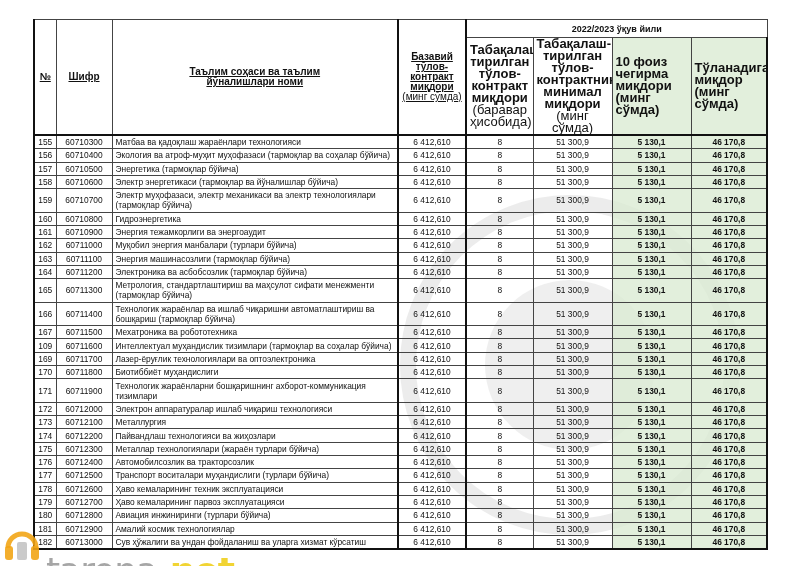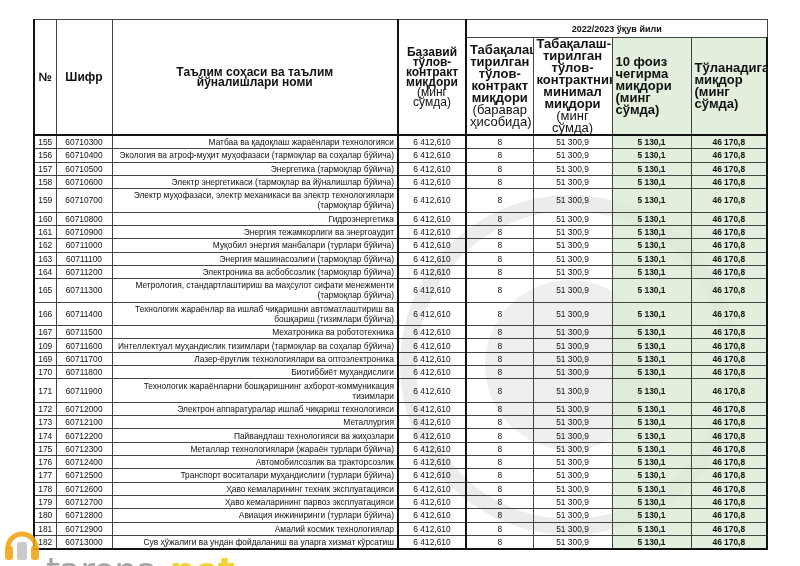--- a/index.html
+++ b/index.html
@@ -12,23 +12,23 @@
   .seal .inner { position: absolute; left: 85px; top: 85px; width: 170px; height: 170px;
                  border-radius: 50%; background: rgba(120,120,120,0.12); }
   table.main { position: absolute; left: 33px; top: 19px; border-collapse: collapse;
                table-layout: fixed; width: 733px; background: transparent; }
   table.main td, table.main th { border: 1px solid #444; padding: 0 3px; overflow: hidden;
                font-size: 8.4px; line-height: 10px; }
   th { font-weight: bold; text-align: center; vertical-align: middle; }
   th .sub { font-weight: normal; }
   tr.hdr1 th { height: 17px; font-size: 9px; }
   tr.hdr2 th { height: 84px; font-size: 13px; line-height: 12px; }
-  tr.hdr1 th.tall { font-size: 12px; }
+  tr.hdr1 th.tall { font-size: 10px; text-decoration: underline; }
   td.num, td.code { text-align: center; }
-  td.name { text-align: right; padding-left: 4px; }
+  td.name { text-align: left; padding-left: 4px; }
   td.val { text-align: center; font-size: 9px; }
   td.bold { font-weight: bold; }
   .green { background: rgba(218,234,210,0.78); }
   tr.row td { height: 12.3px; }
   tr.row.double td { height: 22.5px; }
   .thick-l { border-left: 2px solid #111 !important; }
   .thick-r { border-right: 2px solid #111 !important; }
   tr.hdr2 th, tr.hdr1 th.tall { border-bottom: 2px solid #111; }
   th.left-align { text-align: left; padding-left: 4px; }
   .wm { position: absolute; left: 4px; top: 522px; height: 42px; width: 200px; pointer-events: none; }
@@ -191,21 +191,21 @@
         <td class="name">Метрология, стандартлаштириш ва маҳсулот сифати менежменти (тармоқлар бўйича)</td>
         <td class="val thick-l">6 412,610</td>
         <td class="val thick-l">8</td>
         <td class="val">51 300,9</td>
         <td class="val bold green">5 130,1</td>
         <td class="val bold green thick-r">46 170,8</td>
       </tr>
       <tr class="row double">
         <td class="num thick-l">166</td>
         <td class="code">60711400</td>
-        <td class="name">Технологик жараёнлар ва ишлаб чиқаришни автоматлаштириш ва бошқариш (тизимлари бўйича)</td>
+        <td class="name">Технологик жараёнлар ва ишлаб чиқаришни автоматлаштириш ва бошқариш (тармоқлар бўйича)</td>
         <td class="val thick-l">6 412,610</td>
         <td class="val thick-l">8</td>
         <td class="val">51 300,9</td>
         <td class="val bold green">5 130,1</td>
         <td class="val bold green thick-r">46 170,8</td>
       </tr>
       <tr class="row">
         <td class="num thick-l">167</td>
         <td class="code">60711500</td>
         <td class="name">Мехатроника ва робототехника</td>

